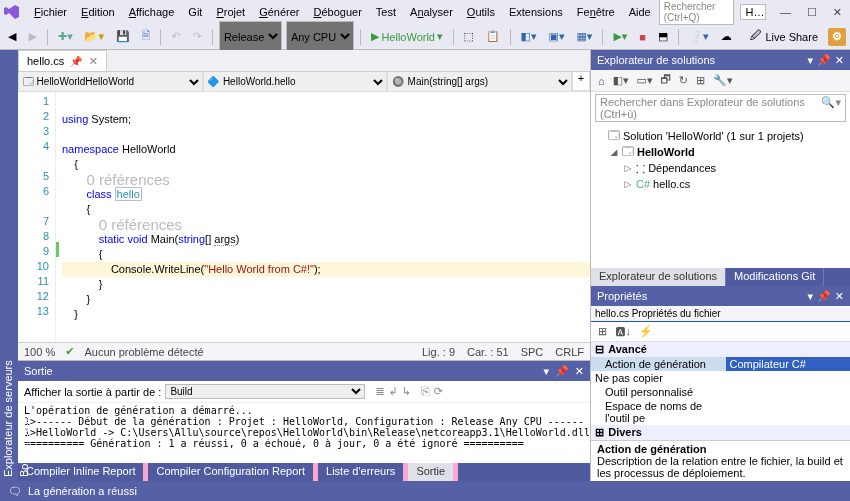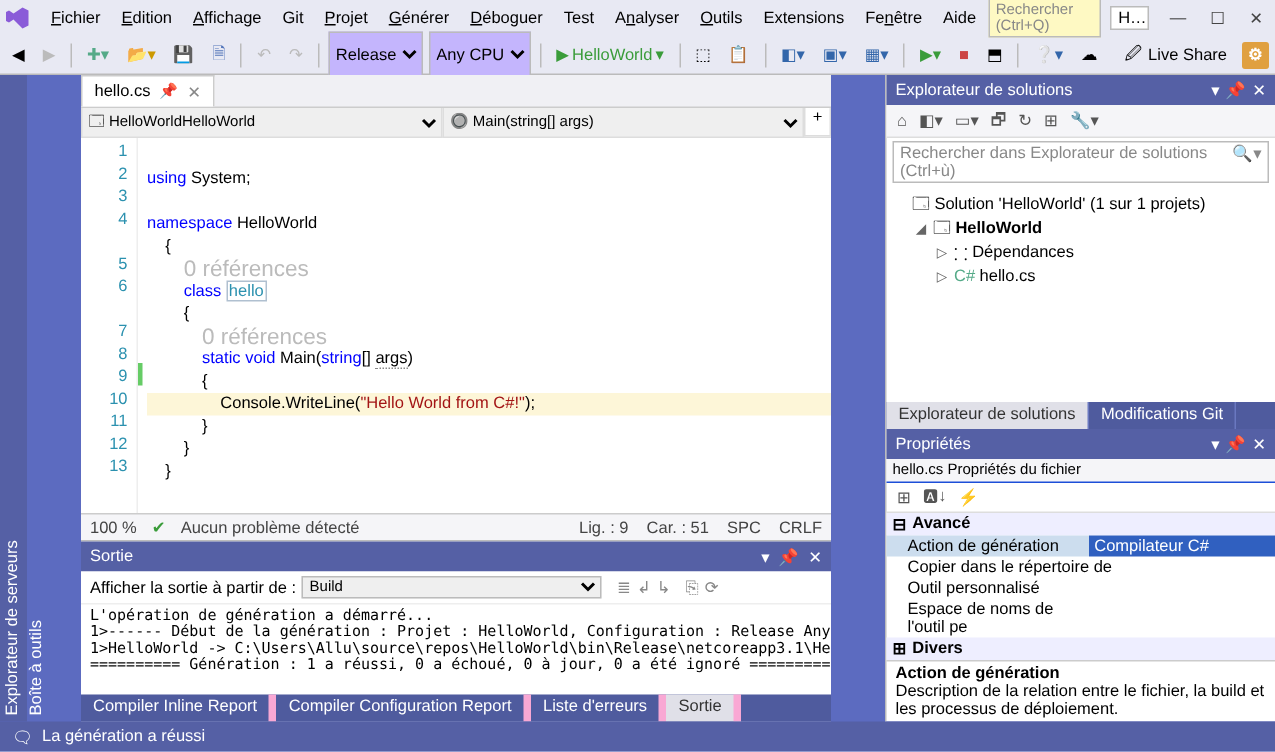--- a/index.html
+++ b/index.html
@@ -1,32 +1,32 @@
 <!DOCTYPE html>
 <html><head>
 <meta charset="utf-8">
 <style>
 * { margin: 0; padding: 0; box-sizing: border-box; font-family: "Segoe UI", Tahoma, sans-serif; font-size: 11px; }
 body { width: 850px; height: 501px; background: #5c6bc0; overflow: hidden; display: flex; flex-direction: column; }
 .menubar { background: #e8e9f3; display: flex; align-items: center; height: 24px; padding: 0 4px; gap: 2px; }
 .menubar .vs-logo { width: 18px; height: 18px; margin-right: 6px; display:flex; align-items:center; justify-content:center; }
 .menubar .menu-item { padding: 2px 6px; cursor: default; }
 .menubar .menu-item .ul { text-decoration: underline; }
-.menubar .search { margin-left: auto; border: 1px solid #bbb; background: #fef9c3; font-size: 10px; padding: 1px 18px 1px 4px; color: #888; width: 110px; position: relative; }
+.menubar .search { margin-left: auto; border: 1px solid #bbb; background: #ffffff; font-size: 10px; padding: 1px 18px 1px 4px; color: #888; width: 110px; position: relative; }
 .menubar .solname { border:1px solid #bbb; background:#fff; padding:1px 4px; margin-left:4px; width:65px; overflow:hidden; text-overflow:ellipsis; white-space:nowrap; }
 .menubar .win-btns { display:flex; gap:8px; margin-left:8px; color:#444; }
 .menubar .win-btns span { padding:2px 4px; cursor:default; }
 .toolbar { background:#e8e9f3; display:flex; align-items:center; height:26px; padding:0 4px; gap:4px; border-bottom:1px solid #bbb; }
 .toolbar .tbtn { padding:2px 4px; display:flex; align-items:center; gap:2px; }
 .toolbar .sep { width:1px; height:16px; background:#bbb; margin:0 2px; }
-.toolbar select { border:1px solid #bbb; font-size:11px; height:31px; background:#c4b5fd; }
+.toolbar select { border:1px solid #bbb; font-size:11px; height:31px; background:#737373; }
 .toolbar .play { color:#3a9c3a; }
 .toolbar .liveshare { margin-left:auto; display:flex; align-items:center; gap:4px; padding:2px 6px; }
 .toolbar .userbtn { background:#e0a040; color:#fff; border-radius:2px; width:18px; height:18px; display:flex; align-items:center; justify-content:center; font-weight:bold; }
-.main { flex:1; display:flex; min-height:0;gap:36px; }
+.main { flex:1; display:flex; min-height:0; }
 .sidetabs { width:18px; background:#5560a5; color:#fff; writing-mode:vertical-lr; display:flex; flex-direction:column; padding-top:6px; font-size:10px; }
 .sidetabs .stab { padding:4px 2px; transform:rotate(180deg); }
 .editor-col { flex:1; display:flex; flex-direction:column; min-width:0; background:#f5f5f8; }
 .tab-row { display:flex; background:#f0f0f4; border-bottom:1px solid #ccc; height:22px; align-items:flex-end; }
 .file-tab { background:#fff; border:1px solid #ccc; border-bottom:none; padding:2px 8px; display:flex; gap:6px; align-items:center; height:21px; }
 .file-tab .pin { color:#7a7; font-size:10px; }
 .file-tab .close { color:#888; }
 .nav-row { display:flex; background:#fff; border-bottom:1px solid #ddd; height:20px; }
 .nav-row select { flex:1; border:1px solid #ddd; border-top:none; font-size:10px; height:20px; }
 .nav-row .plus { width:18px; text-align:center; border:1px solid #ddd; border-top:none; cursor:default; }
@@ -162,20 +162,21 @@
   <div class="editor-col">
     <div class="tab-row">
       <div class="file-tab">
         <span>hello.cs</span>
         <span class="pin">📌</span>
         <span class="close">✕</span>
       </div>
     </div>
     <div class="nav-row">
       <select><option>🗔 <span>HelloWorld</span>HelloWorld</option></select>
+      <select><option>🔷 HelloWorld.hello</option></select>
       <select><option>🔘 Main(string[] args)</option></select>
       <div class="plus">+</div>
     </div>
 
     <div class="code-area">
       <div class="gutter" id="gutter">
           <div>1</div>
           <div>2</div>
           <div>3</div>
           <div>4</div>
@@ -310,21 +311,21 @@
       <div class="cat">
           <span>⊟</span>
           <span>Avancé</span>
         </div>
       <div id="props-rows">
           <div class="row sel">
             <div class="k">Action de génération</div>
             <div class="v">Compilateur C#</div>
           </div>
           <div class="row">
-            <div class="k">Copier dans le répertoire de</div>
+            <div class="v">Ne pas copier</div>
           </div>
           <div class="row">
             <div class="k">Outil personnalisé</div>
             <div class="v"></div>
           </div>
           <div class="row">
             <div class="k">Espace de noms de l'outil pe</div>
             <div class="v"></div>
           </div>
         </div>

